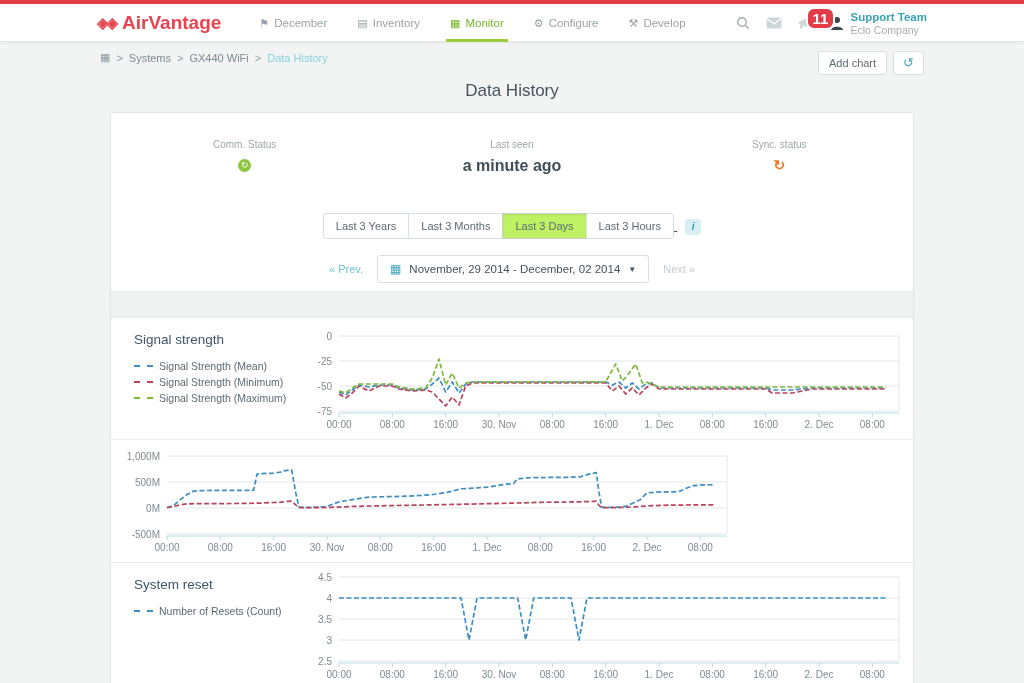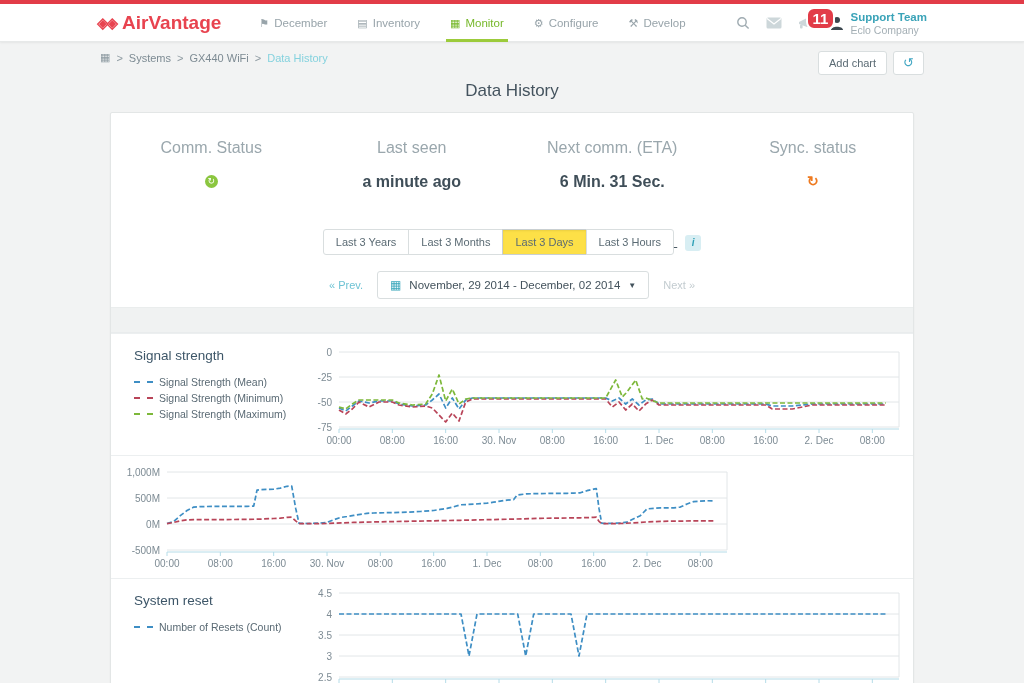--- a/index.html
+++ b/index.html
@@ -40,33 +40,33 @@
   .subbar-actions { margin-left:auto; display:flex; gap:6px; }
   .btn { background:#fff; border:1px solid #d9dedf; border-radius:3px; color:#5b6b74;
          font-size:11px; padding:5px 10px; cursor:pointer; font-family:inherit; }
   .btn-undo { color:#45a8c4; font-size:13px; line-height:11px; padding:3px 9px 4px; }
   .page-title { text-align:center; font-size:17px; color:#44535e; margin-top:6px; font-weight:400; }
   
   .card { width:804px; margin:11px auto 0; background:#fff; border:1px solid #e3e6e6;
           border-radius:2px; box-shadow:0 1px 2px rgba(0,0,0,.05); }
   .status-row { display:flex; padding:26px 0 10px; }
   .status-cell { flex:1; text-align:center; }
-  .status-label { color:#9aa7ad; font-size:16px; margin-bottom:16px; }
+  .status-label { color:#9aa7ad; font-size:10px; margin-bottom:7px; }
   .status-value { color:#3f4e58; font-size:16px; font-weight:bold; }
   .dot-green { display:inline-block; width:13px; height:13px; border-radius:50%; background:#8bc63f;
                color:#fff; font-size:9px; line-height:13px; text-align:center; }
   .sync-orange { color:#ee7a20; font-size:14px; font-weight:bold; }
   
   .controls { padding:28px 16px 6px; text-align:center;text-decoration:underline; }
   .range-group { display:inline-flex; align-items:center; gap:0; }
   .range-btn { background:#fff; border:1px solid #d9dedf; color:#5b6b74; font-size:11px;
                padding:6px 12px; cursor:pointer; font-family:inherit; margin-left:-1px; }
   .range-btn:first-child { border-radius:3px 0 0 3px; margin-left:0; }
   .range-btn:nth-child(4) { border-radius:0 3px 3px 0; }
-  .range-btn.selected { background:#fde047; border-color:#c9cfd1; box-shadow:inset 0 1px 2px rgba(0,0,0,.08); }
+  .range-btn.selected { background:#bef264; border-color:#c9cfd1; box-shadow:inset 0 1px 2px rgba(0,0,0,.08); }
   .info-chip { display:inline-block; margin-left:8px; background:#d8eef3; color:#2d9fb5;
                width:16px; height:16px; line-height:16px; border-radius:3px; font-size:10px;
                font-style:italic; font-weight:bold; cursor:pointer; vertical-align:middle; }
   .date-nav { display:flex; justify-content:center; align-items:center; gap:14px; padding:10px 0 8px; }
   .link { color:#6ec3d4; font-size:11px; cursor:pointer; }
   .link.disabled { color:#c3ccd0; cursor:default; }
   .date-btn { display:flex; align-items:center; gap:8px; background:#fff; border:1px solid #d9dedf;
               border-radius:3px; padding:6px 12px; font-size:11.5px; color:#43525c; cursor:pointer; }
   .cal-ico { color:#3ba7bb; font-size:12px; }
   .caret { font-size:8px; color:#43525c; }
@@ -169,24 +169,20 @@
 <div class="card">
 
   <div class="status-row">
     <div class="status-cell">
       <div class="status-label">Comm. Status</div>
       <span class="dot-green">↻</span>
     </div>
     <div class="status-cell">
       <div class="status-label">Last seen</div>
       <div class="status-value">a minute ago</div>
-    </div>
-    <div class="status-cell">
-      <div class="status-label">Next comm. (ETA)</div>
-      <div class="status-value">6 Min. 31 Sec.</div>
     </div>
     <div class="status-cell">
       <div class="status-label">Sync. status</div>
       <span class="sync-orange">↻</span>
     </div>
   </div>
 
   <div class="controls">
     <span class="range-group">
       <button class="range-btn">Last 3 Years</button>

